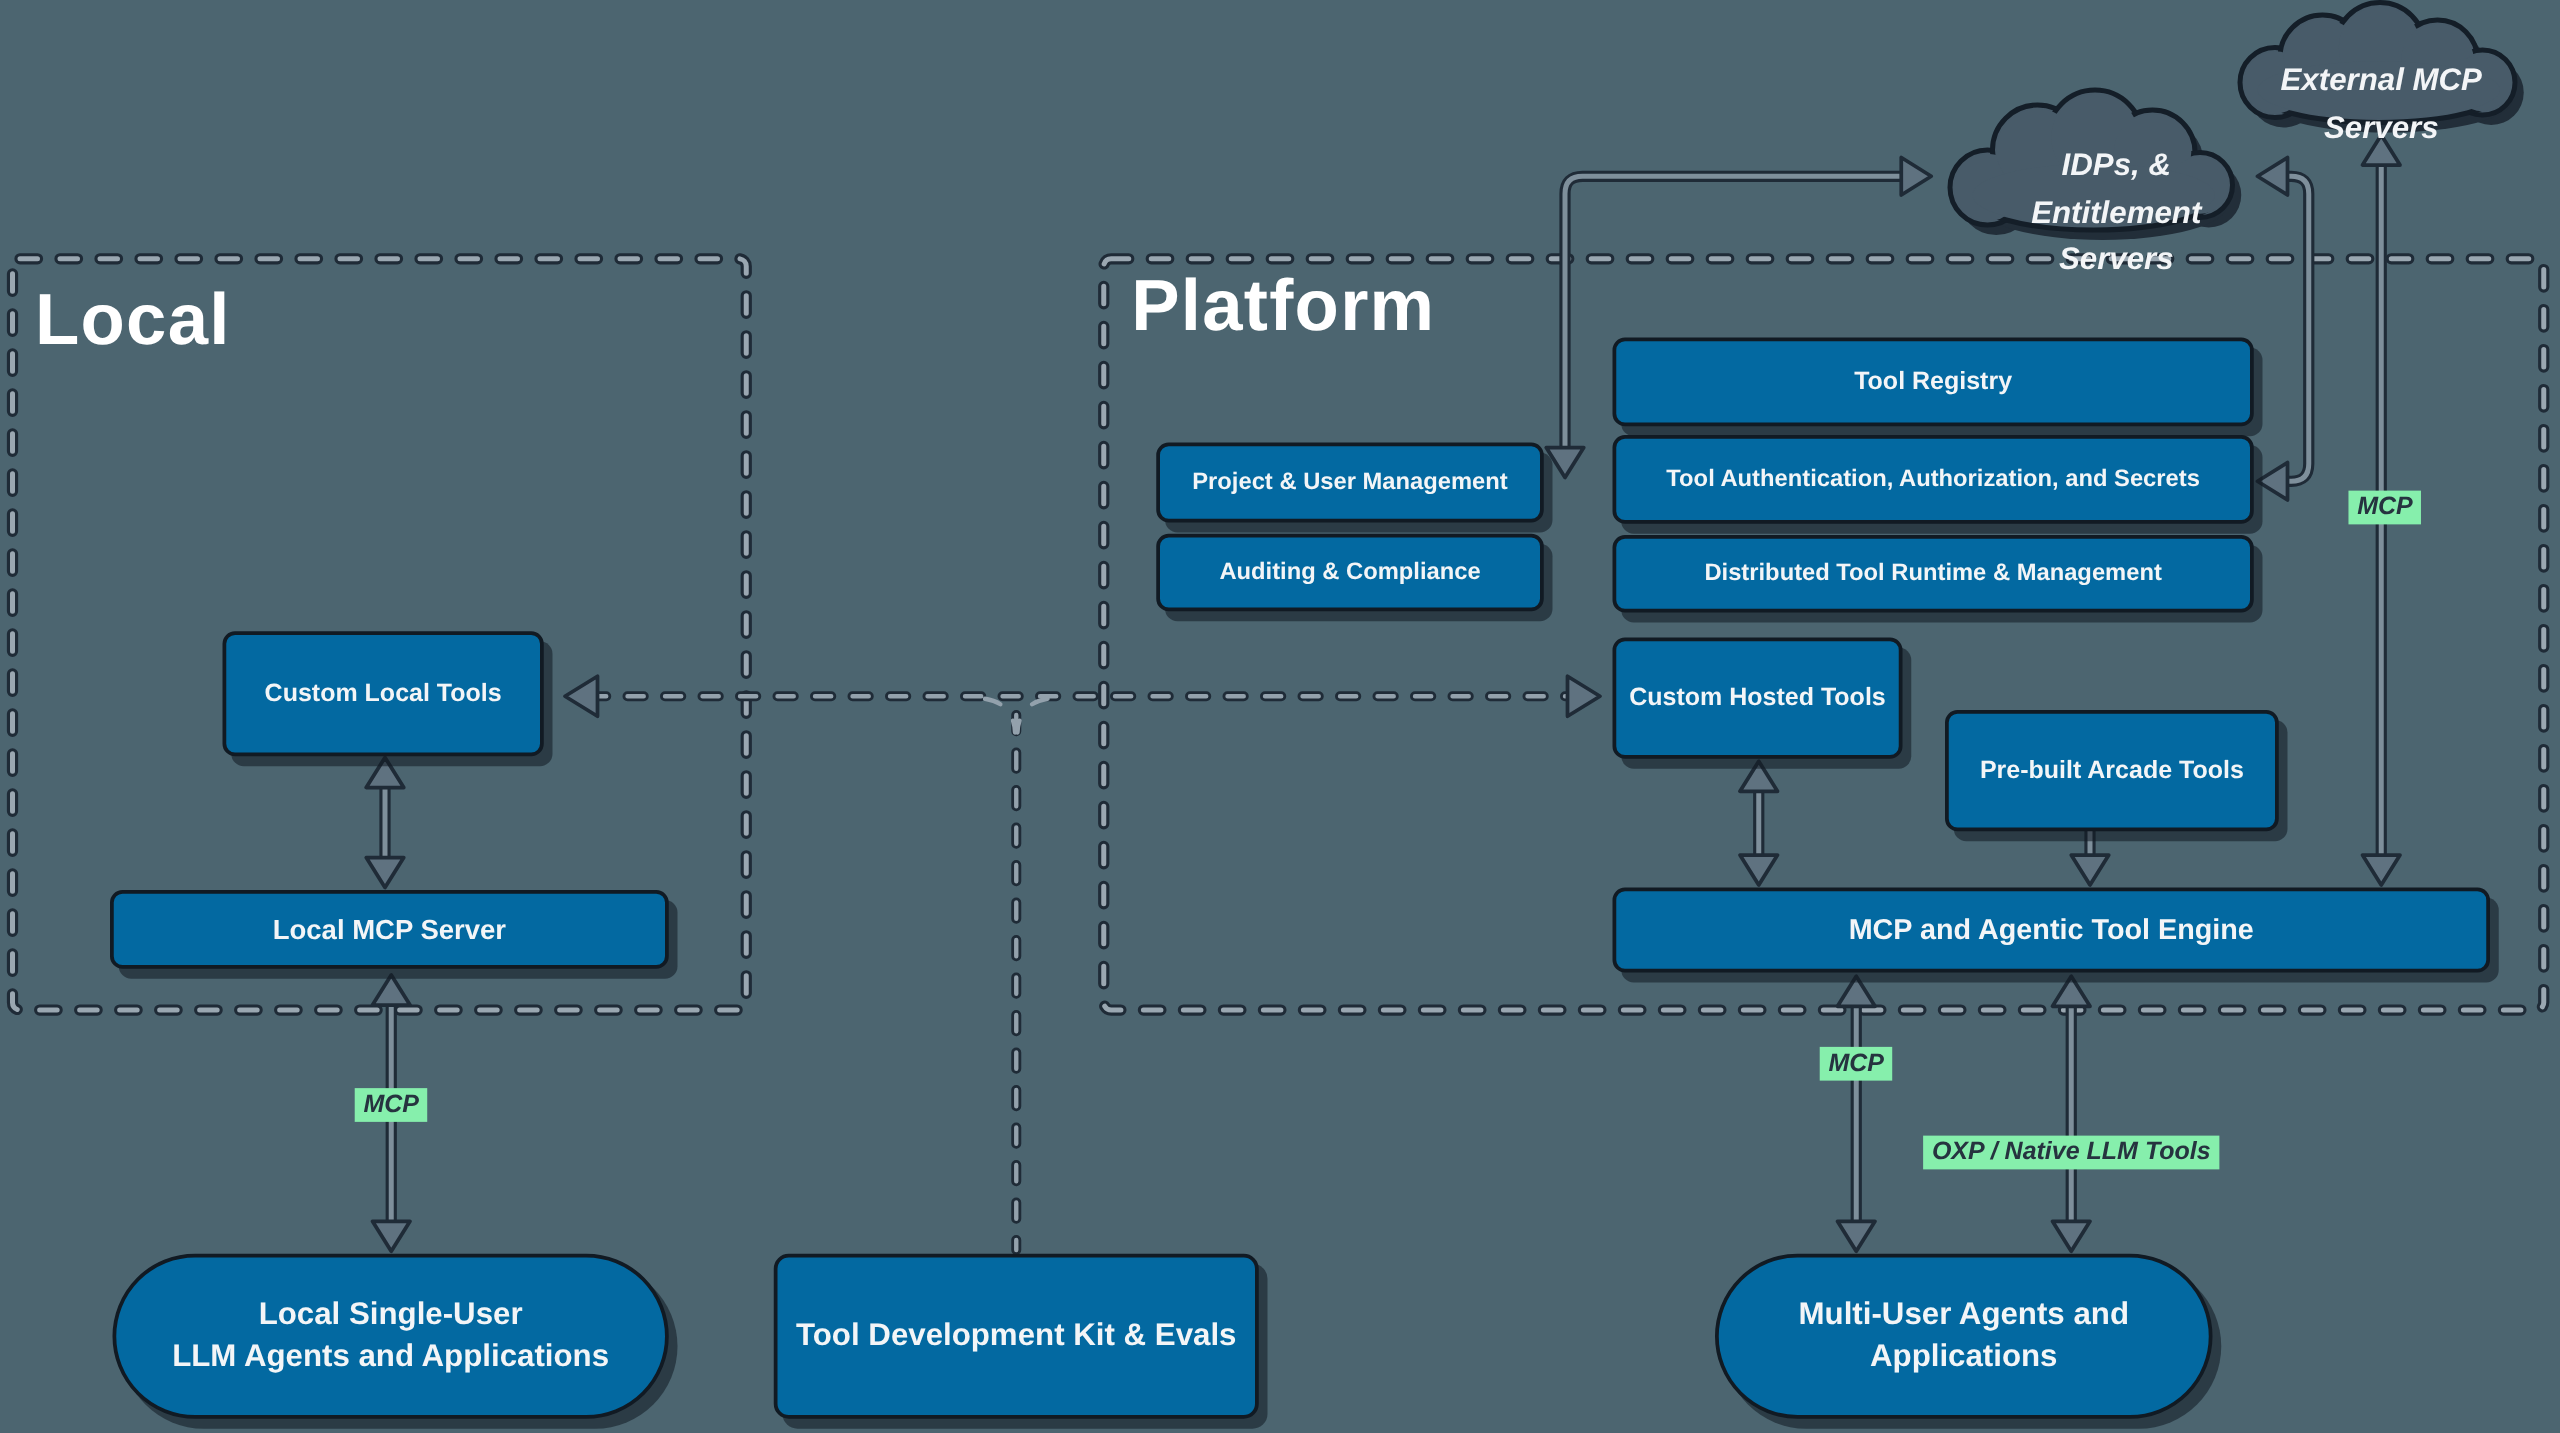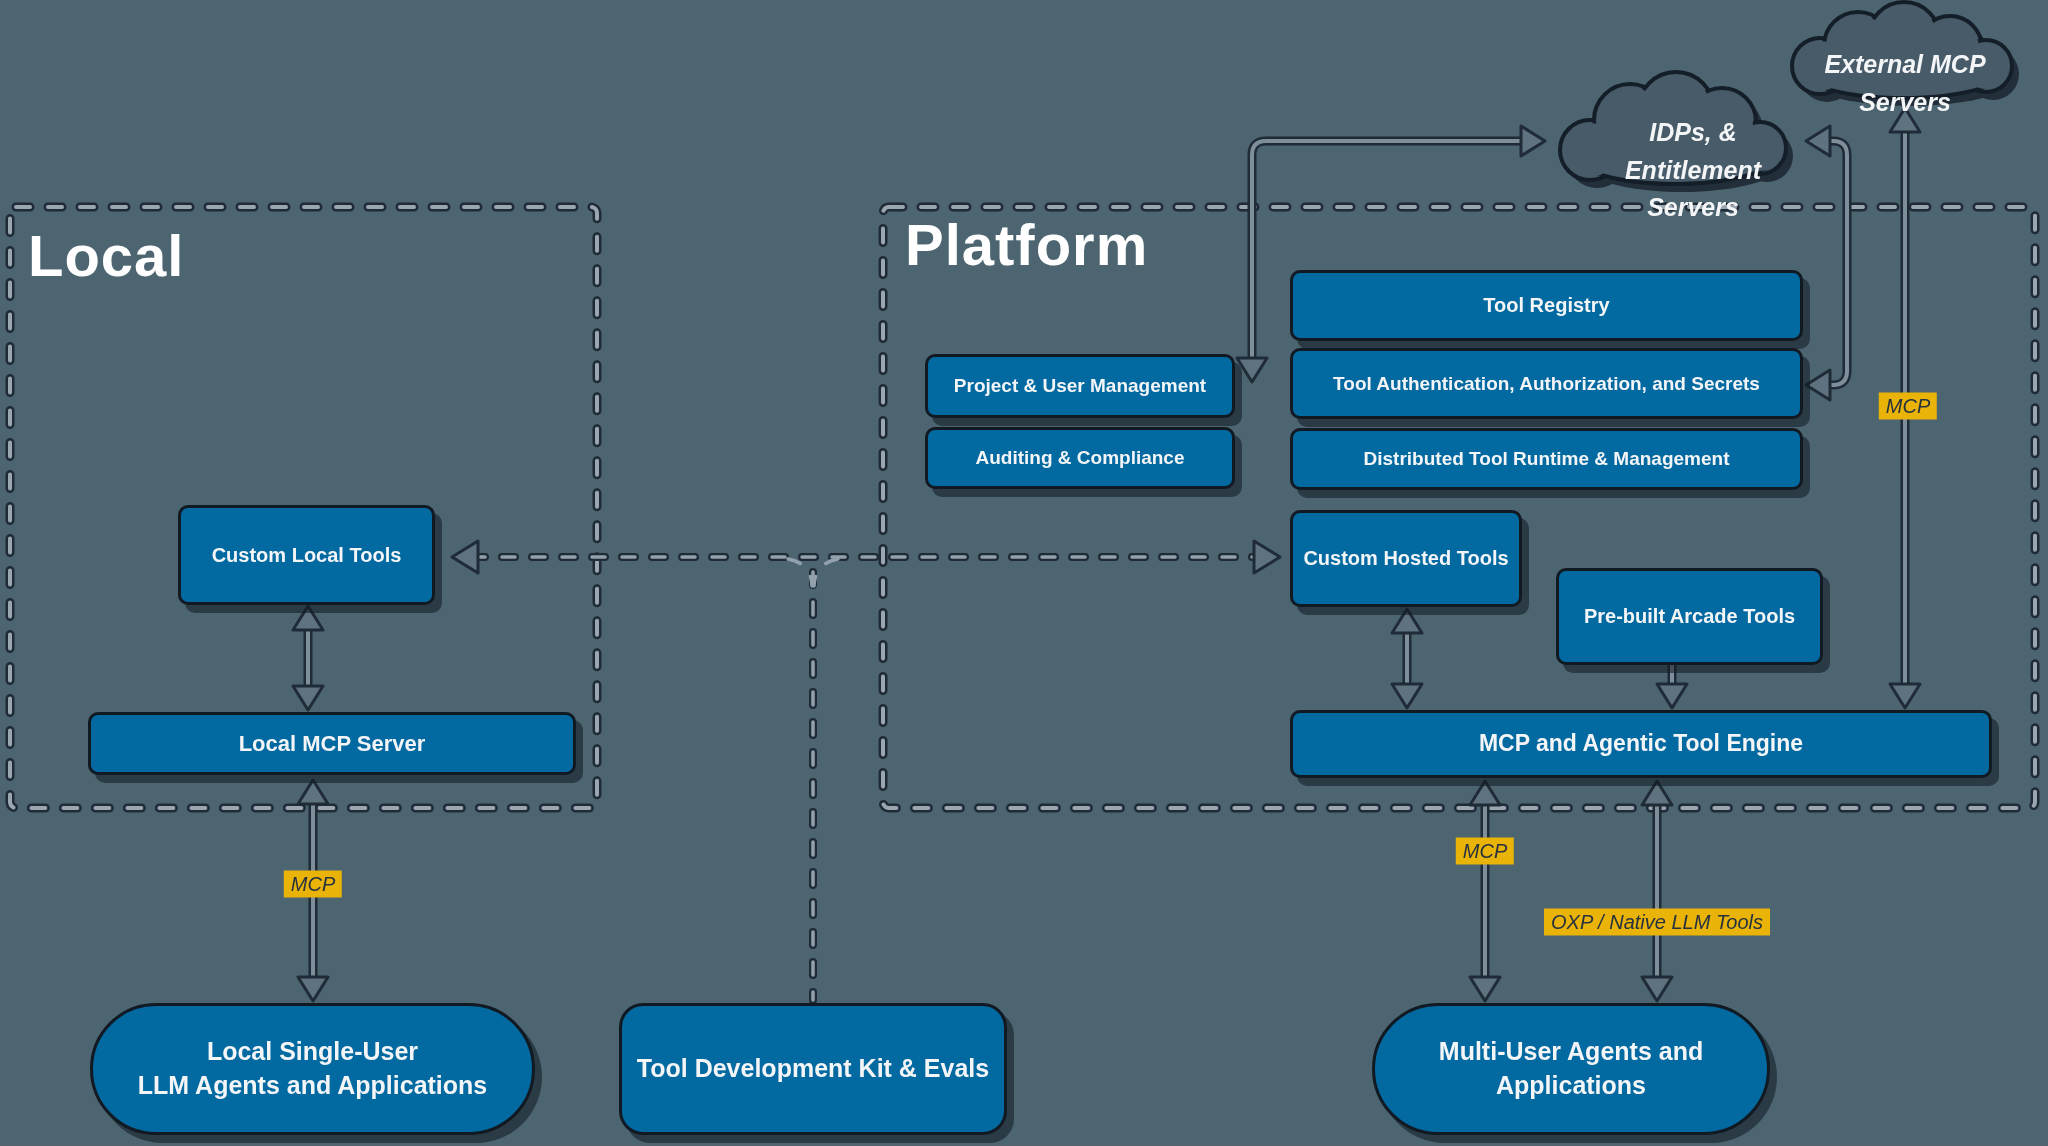--- a/index.html
+++ b/index.html
@@ -37,22 +37,22 @@
   .section-title{
     position:absolute;color:#ffffff;font-weight:bold;font-size:58px;
     letter-spacing:1px;
   }
   .cloud-label{
     position:absolute;color:#f3f5f7;font-style:italic;font-weight:bold;
     font-size:25px;text-align:center;line-height:1.5;
   }
   .edge-label{
     position:absolute;transform:translate(-50%,-50%);
-    color:#26333f;font-style:italic;font-weight:normal;font-size:20px;
-    background:#eab308;padding:2px 7px;white-space:nowrap;
+    color:#26333f;font-style:italic;font-weight:bold;font-size:20px;
+    background:#86efac;padding:2px 7px;white-space:nowrap;
   }
 </style>
 </head>
 <body>
 
 <div id="stage">
 
   <svg id="wires" width="2048" height="1146" viewBox="0 0 2048 1146">
 
     <g>
@@ -196,38 +196,38 @@
   <div class="section-title" style="left:28px;top:222px;">Local</div>
   <div class="section-title" style="left:905px;top:211px;">Platform</div>
 
   <div class="cloud-label" style="left:1795px;top:46px;width:220px;">External MCP Servers</div>
   <div class="cloud-label" style="left:1583px;top:114px;width:220px;">
     <div>IDPs, &amp; Entitlement</div>
     <div>Servers</div>
   </div>
 
   <div class="node" style="left:178px;top:505px;width:257px;height:100px;font-size:20px;">Custom Local Tools</div>
-  <div class="node" style="left:88px;top:712px;width:488px;height:63px;font-size:22px;">Local MCP Server</div>
+  <div class="node" style="left:88px;top:712px;width:447px;height:63px;font-size:22px;">Local MCP Server</div>
 
   <div class="node" style="left:925px;top:354px;width:310px;height:64px;font-size:19px;">Project &amp; User Management</div>
   <div class="node" style="left:925px;top:427px;width:310px;height:62px;font-size:19px;">Auditing &amp; Compliance</div>
   <div class="node" style="left:1290px;top:270px;width:513px;height:71px;font-size:20px;">Tool Registry</div>
   <div class="node" style="left:1290px;top:348px;width:513px;height:71px;font-size:19px;">Tool Authentication, Authorization, and Secrets</div>
   <div class="node" style="left:1290px;top:428px;width:513px;height:62px;font-size:19px;">Distributed Tool Runtime &amp; Management</div>
   <div class="node" style="left:1290px;top:510px;width:232px;height:97px;font-size:20px;">Custom Hosted Tools</div>
   <div class="node" style="left:1556px;top:540px;width:267px;height:97px;font-size:20px;margin-top:28px;">Pre-built Arcade Tools</div>
   <div class="node" style="left:1290px;top:710px;width:702px;height:68px;font-size:23px;">MCP and Agentic Tool Engine</div>
 
   <div class="node pill" style="left:90px;top:1003px;width:445px;height:132px;font-size:25px;">
     <div>
       <div>Local Single-User</div>
       <div>LLM Agents and Applications</div>
     </div>
   </div>
-  <div class="node" style="left:619px;top:1003px;width:388px;height:132px;font-size:25px;border-radius:24px;">Tool Development Kit &amp; Evals</div>
+  <div class="node" style="left:619px;top:1003px;width:388px;height:132px;font-size:25px;border-radius:12px;">Tool Development Kit &amp; Evals</div>
   <div class="node pill" style="left:1372px;top:1003px;width:398px;height:132px;font-size:25px;">
     <div>
       <div>Multi-User Agents and</div>
       <div>Applications</div>
     </div>
   </div>
 
   <div class="edge-label" style="left:313px;top:884px;">MCP</div>
   <div class="edge-label" style="left:1908px;top:406px;">MCP</div>
   <div class="edge-label" style="left:1485px;top:851px;">MCP</div>

